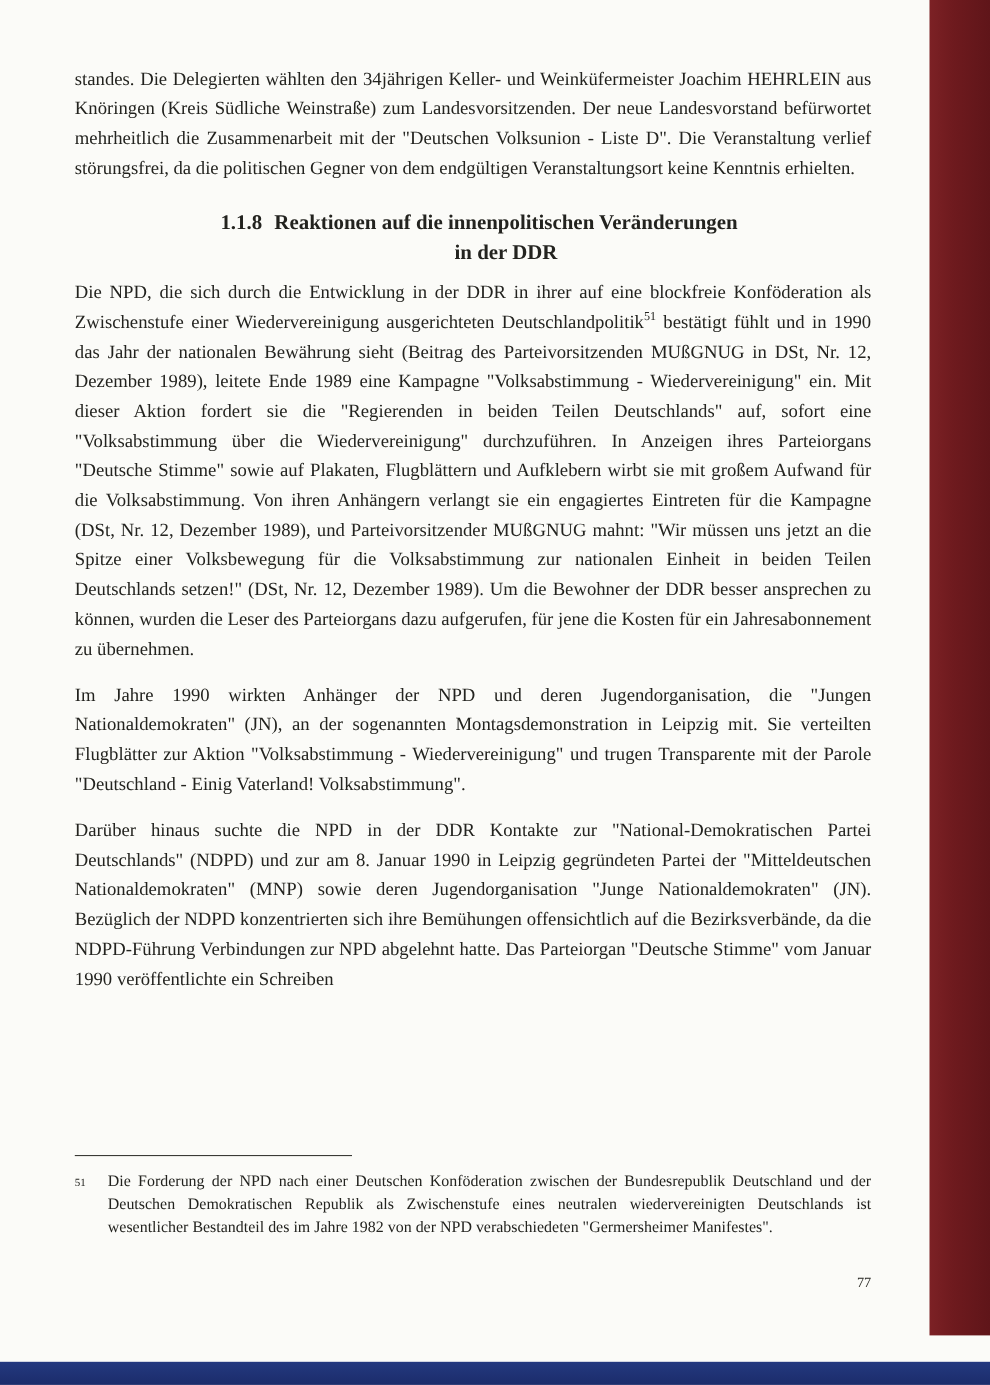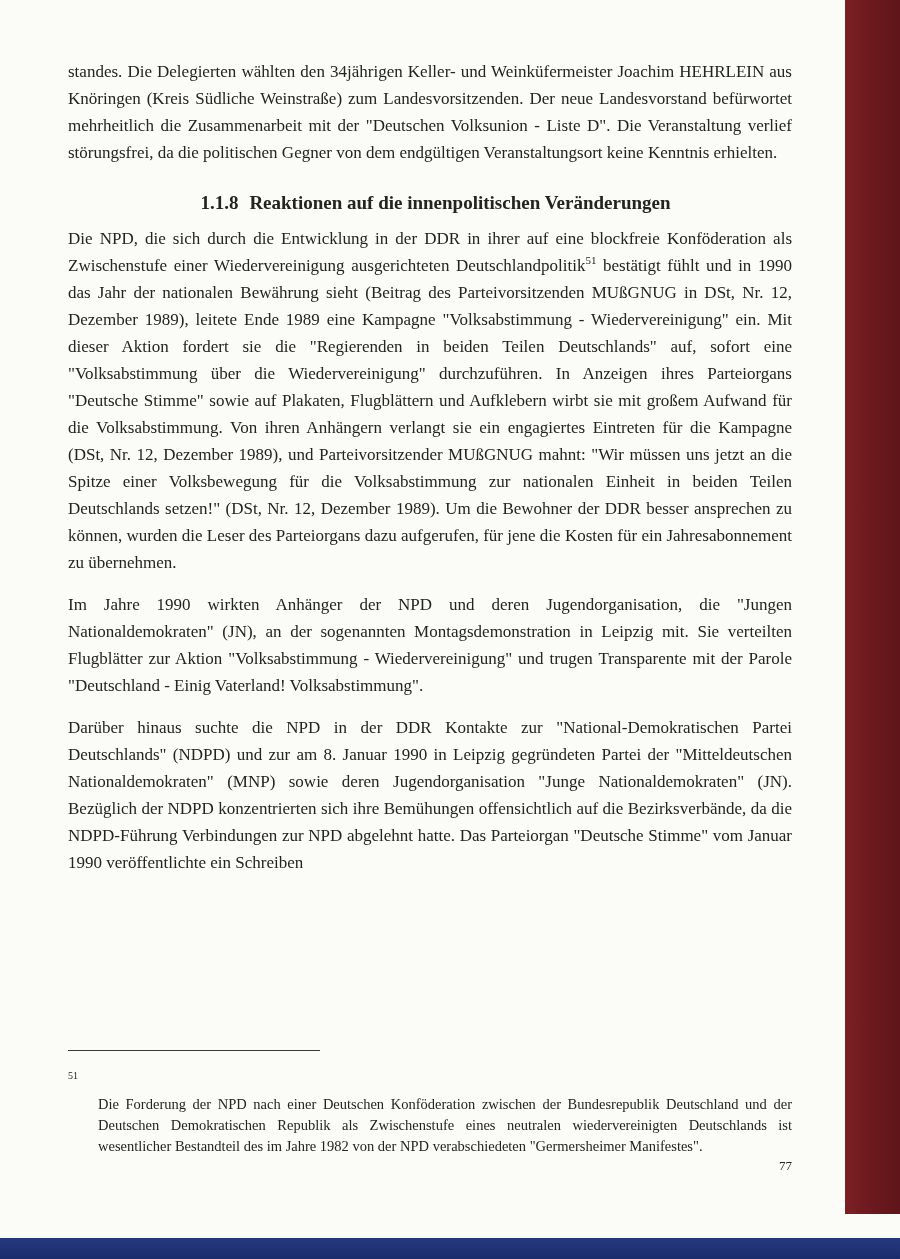--- a/index.html
+++ b/index.html
@@ -70,21 +70,21 @@
     display: flex;
     font-size: 14.5px;
     line-height: 21px;
     text-align: justify;
   }
   .footnote .fn-marker {
     flex: 0 0 30px;
     font-size: 10px;
     padding-top: 1px;
   }
-  .footnote .fn-text { flex: 1; margin-top: 30px; }
+  .footnote .fn-text { flex: 1; }
   .page-number {
     position: absolute;
     left: 68px; top: 1158px;
     width: 724px;
     text-align: right;
     font-size: 13px;
     color: #23231f;
   }
 </style>
 </head>
@@ -94,20 +94,21 @@
 
   <div class="accent-bar"></div>
   <div class="bottom-bar"></div>
 
   <div class="content">
 
     <p class="para">standes. Die Delegierten wählten den 34jährigen Keller- und Weinküfermeister Joachim HEHRLEIN aus Knöringen (Kreis Südliche Weinstraße) zum Landesvorsitzenden. Der neue Landesvorstand befürwortet mehrheitlich die Zusammenarbeit mit der "Deutschen Volksunion - Liste D". Die Veranstaltung verlief störungsfrei, da die politischen Gegner von dem endgültigen Veranstaltungsort keine Kenntnis erhielten.</p>
 
     <div class="heading">
       <div class="line1"><span class="num">1.1.8</span><span>Reaktionen auf die innenpolitischen Veränderungen</span></div>
+      <div class="line2">in der DDR</div>
     </div>
 
     <p class="para"><span>Die NPD, die sich durch die Entwicklung in der DDR in ihrer auf eine blockfreie Konföderation als Zwischenstufe einer Wiedervereinigung ausgerichteten Deutschlandpolitik</span><sup class="fn-ref">51</sup><span> bestätigt fühlt und in 1990 das Jahr der nationalen Bewährung sieht (Beitrag des Parteivorsitzenden MUßGNUG in DSt, Nr. 12, Dezember 1989), leitete Ende 1989 eine Kampagne "Volksabstimmung - Wiedervereinigung" ein. Mit dieser Aktion fordert sie die "Regierenden in beiden Teilen Deutschlands" auf, sofort eine "Volksabstimmung über die Wiedervereinigung" durchzuführen. In Anzeigen ihres Parteiorgans "Deutsche Stimme" sowie auf Plakaten, Flugblättern und Aufklebern wirbt sie mit großem Aufwand für die Volksabstimmung. Von ihren Anhängern verlangt sie ein engagiertes Eintreten für die Kampagne (DSt, Nr. 12, Dezember 1989), und Parteivorsitzender MUßGNUG mahnt: "Wir müssen uns jetzt an die Spitze einer Volksbewegung für die Volksabstimmung zur nationalen Einheit in beiden Teilen Deutschlands setzen!" (DSt, Nr. 12, Dezember 1989). Um die Bewohner der DDR besser ansprechen zu können, wurden die Leser des Parteiorgans dazu aufgerufen, für jene die Kosten für ein Jahresabonnement zu übernehmen.</span></p>
 
     <p class="para">Im Jahre 1990 wirkten Anhänger der NPD und deren Jugendorganisation, die "Jungen Nationaldemokraten" (JN), an der sogenannten Montagsdemonstration in Leipzig mit. Sie verteilten Flugblätter zur Aktion "Volksabstimmung - Wiedervereinigung" und trugen Transparente mit der Parole "Deutschland - Einig Vaterland! Volksabstimmung".</p>
 
     <p class="para">Darüber hinaus suchte die NPD in der DDR Kontakte zur "National-Demokratischen Partei Deutschlands" (NDPD) und zur am 8. Januar 1990 in Leipzig gegründeten Partei der "Mitteldeutschen Nationaldemokraten" (MNP) sowie deren Jugendorganisation "Junge Nationaldemokraten" (JN). Bezüglich der NDPD konzentrierten sich ihre Bemühungen offensichtlich auf die Bezirksverbände, da die NDPD-Führung Verbindungen zur NPD abgelehnt hatte. Das Parteiorgan "Deutsche Stimme" vom Januar 1990 veröffentlichte ein Schreiben</p>
 
   </div>
 

